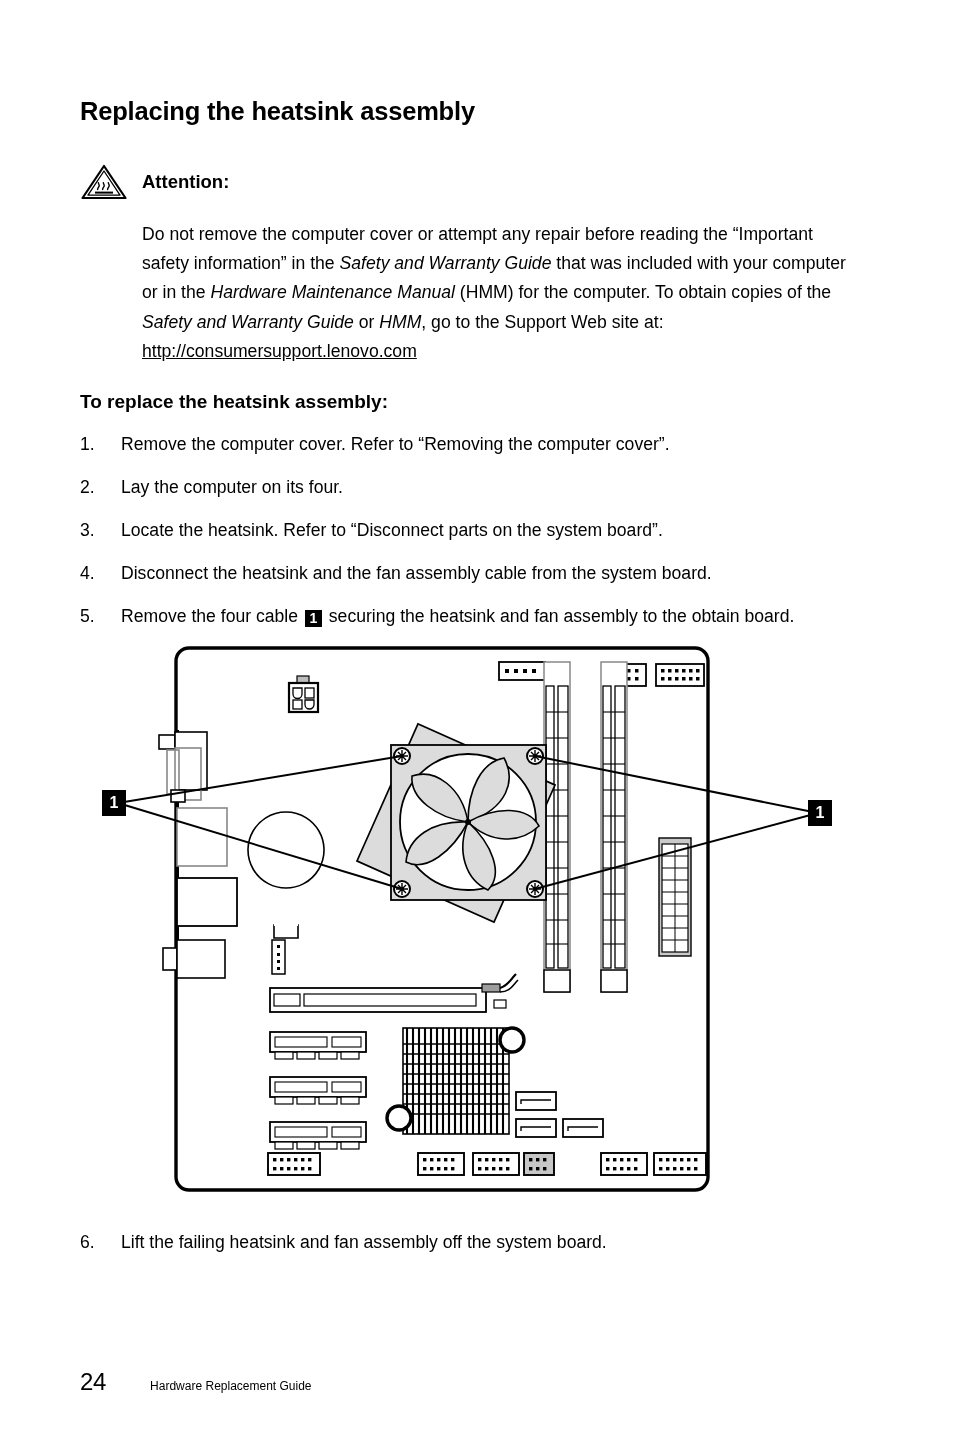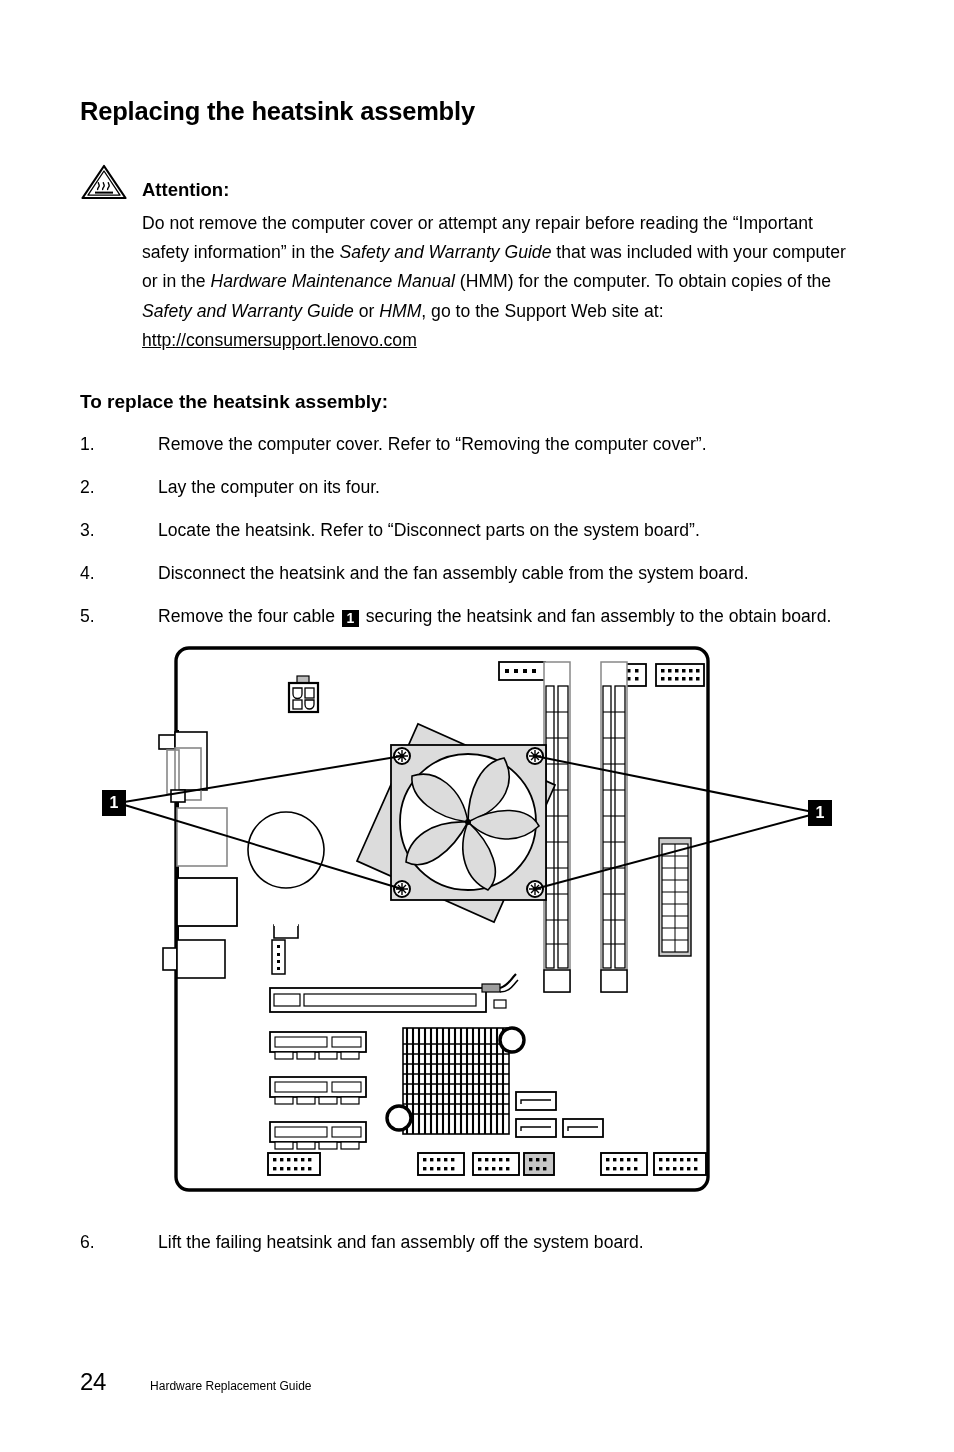--- a/index.html
+++ b/index.html
@@ -24,33 +24,33 @@
     font-size: 25.5px;
     font-weight: bold;
     letter-spacing: -0.2px;
   }
 
   
   .attn-row {
     position: absolute;
     left: 80px; top: 163px;
     display: flex;
-    align-items: flex-end;
+    align-items: flex-start;
   }
   .warn-icon { width: 48px; height: 38px; display:block; }
   .attn-label {
     font-size: 18.5px;
     font-weight: bold;
     margin-left: 14px;
     margin-top: 8px;
   }
 
   .attn-body {
     position: absolute;
-    left: 142px; top: 209px;
+    left: 142px; top: 220px;
     width: 716px;
     font-size: 17.6px;
     line-height: 29.2px;
     text-align: left;
   }
   .attn-body i { font-style: italic; }
   .attn-body .link { text-decoration: underline; }
 
   
   .h2 {
@@ -66,21 +66,21 @@
     left: 80px; top: 430px;
     width: 790px;
     font-size: 17.6px;
     line-height: 29px;
   }
   .step {
     display: flex;
     margin-bottom: 14px;
   }
   .step-num { width: 41px; flex: 0 0 41px; }
-  .step-txt { flex: 1; margin-left: 37px; }
+  .step-txt { flex: 1; }
 
   .step6 {
     position: absolute;
     left: 80px; top: 1228px;
     width: 790px;
     font-size: 17.6px;
     line-height: 29px;
     display: flex;
   }
 

